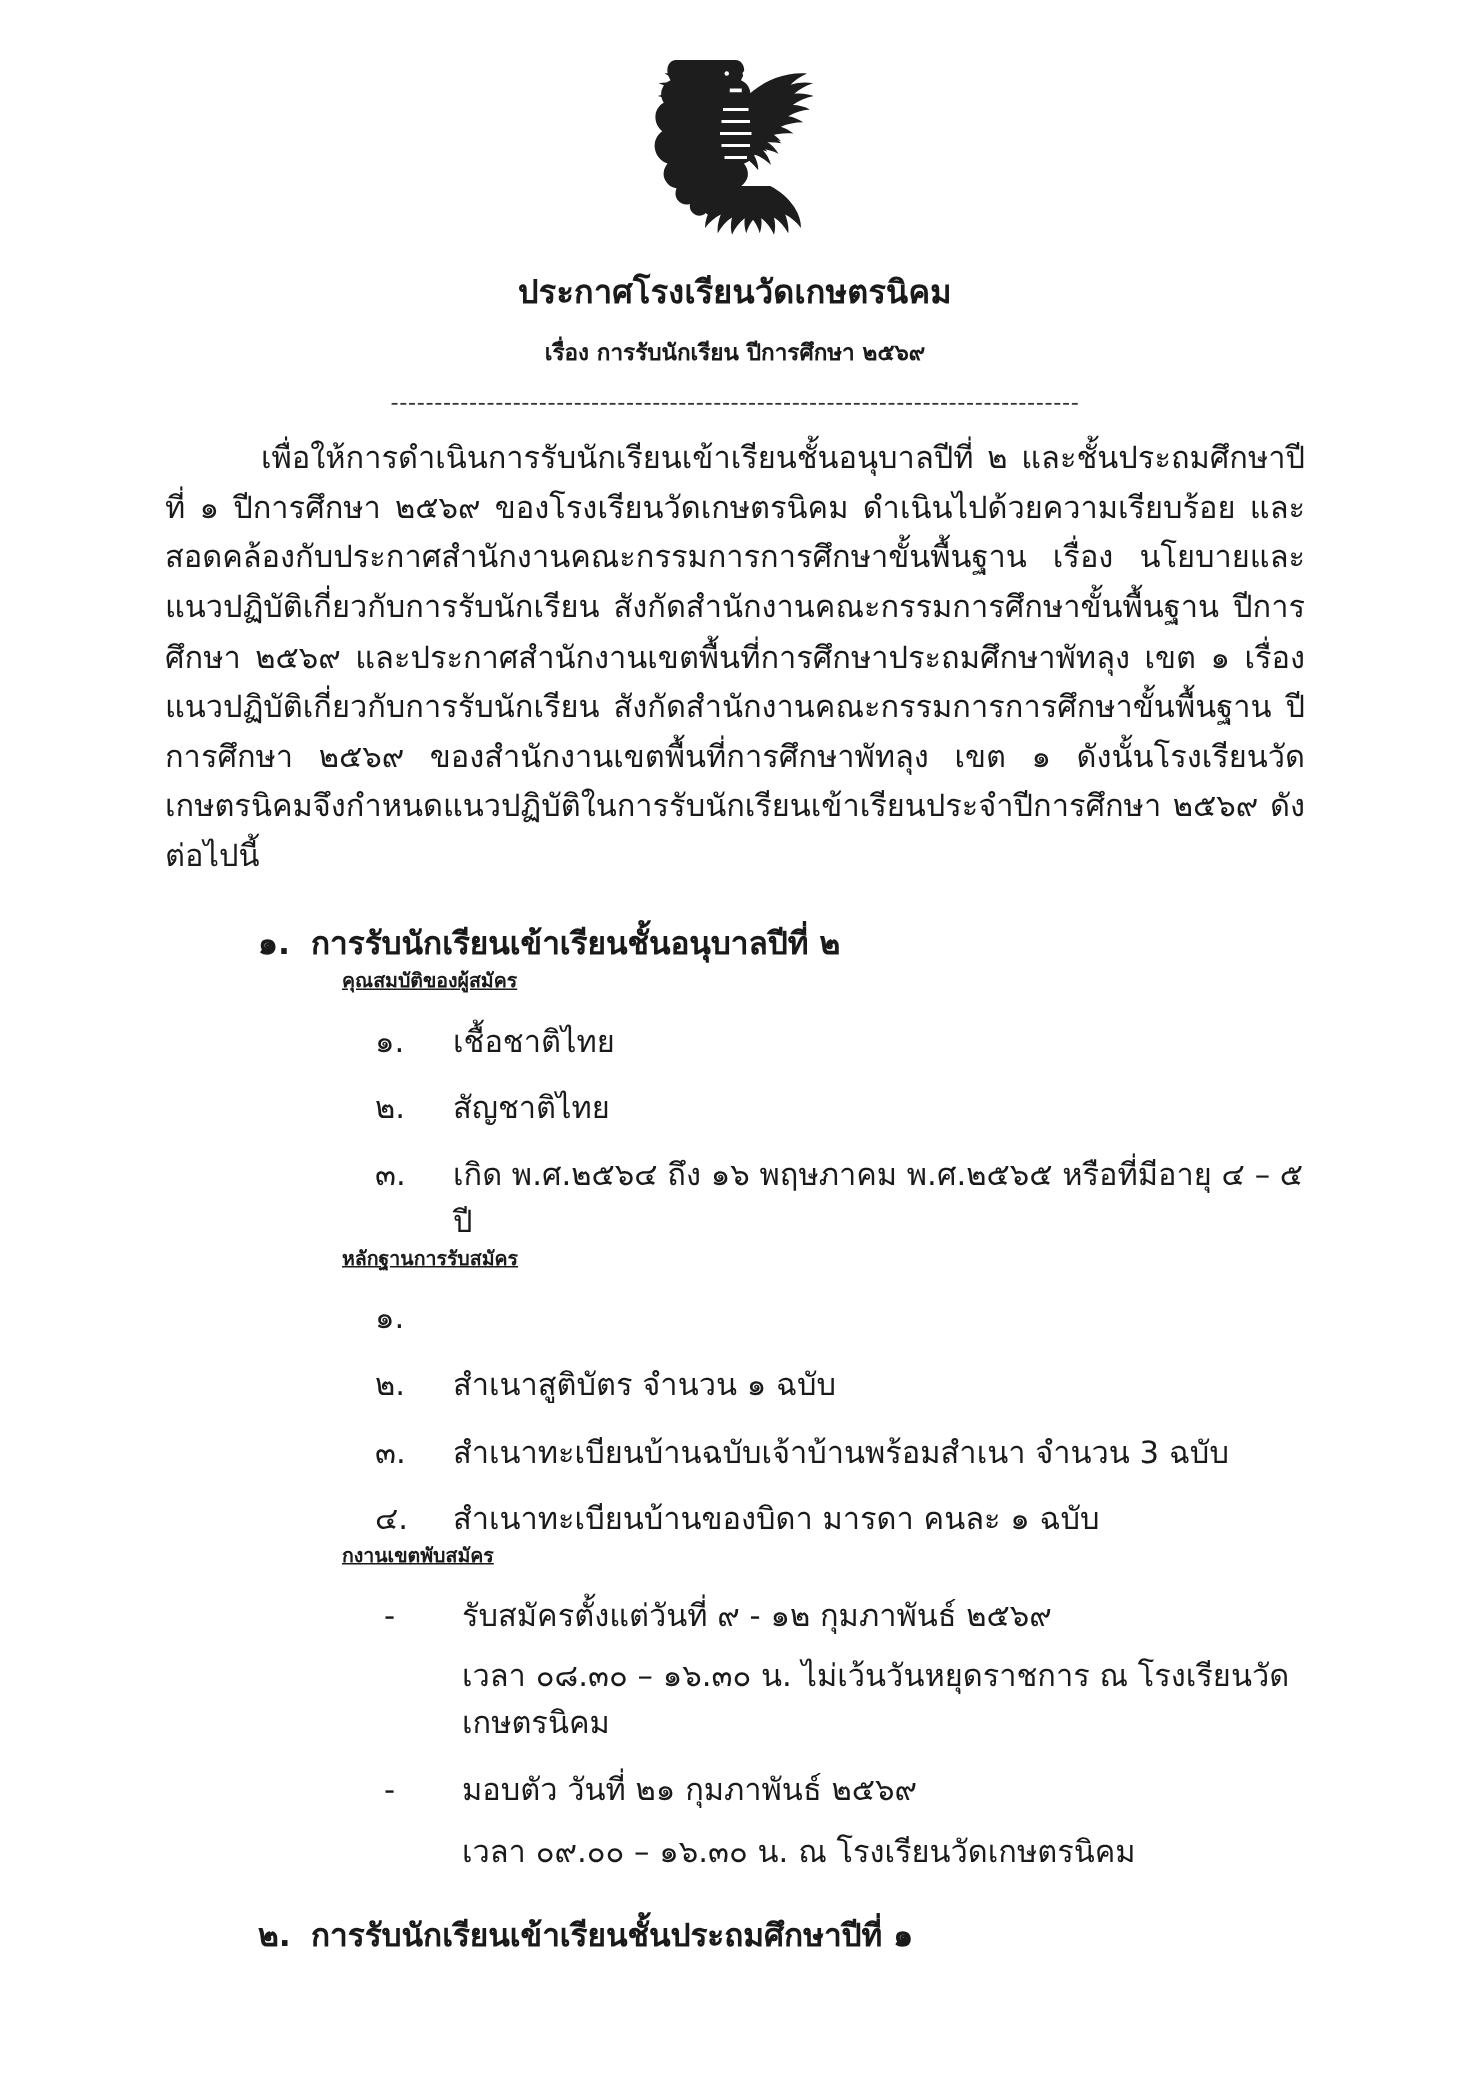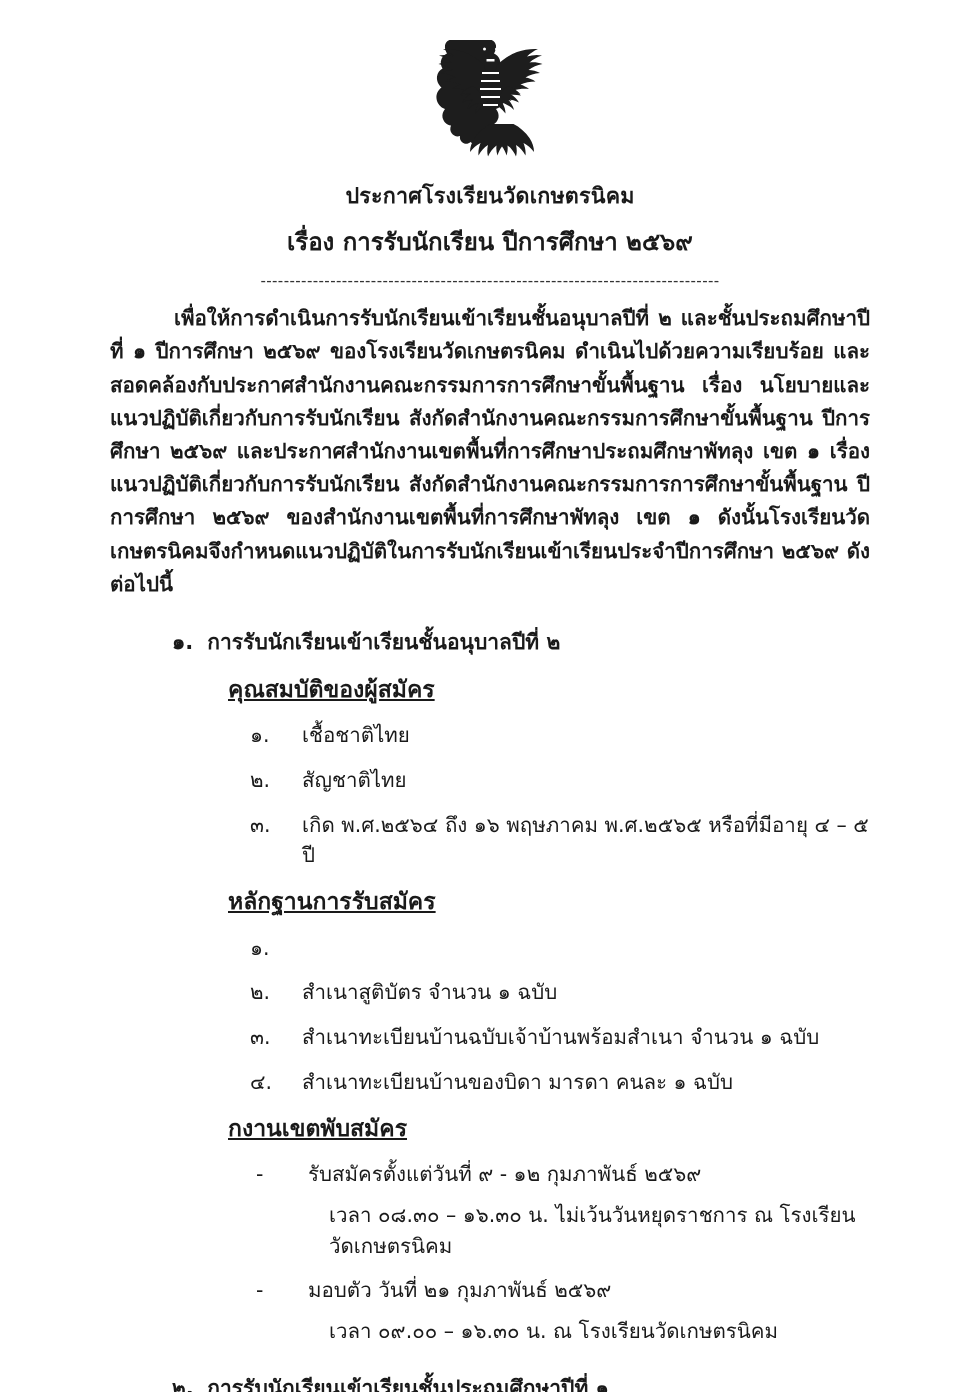--- a/index.html
+++ b/index.html
@@ -36,21 +36,21 @@
   .title-block {
     text-align: center;
   }
   .doc-title {
     font-size: 21.5px;
     font-weight: bold;
     letter-spacing: 0.2px;
     line-height: 1.5;
   }
   .doc-subtitle {
-    font-size: 24px;
+    font-size: 15px;
     font-weight: bold;
     margin-top: 12px;
     line-height: 1.5;
   }
   .divider {
     text-align: center;
     font-size: 15px;
     color: #333;
     letter-spacing: 0.4px;
     margin-top: 12px;
@@ -58,41 +58,39 @@
     white-space: nowrap;
     overflow: hidden;
   }
   .body-para {
     font-size: 20.5px;
     line-height: 1.62;
     text-align: justify;
     text-justify: inter-word;
     text-indent: 64px;
     margin: 0;
-    font-weight: bold;
   }
   .section {
     margin-top: 26px;
   }
   .section-heading {
     font-size: 21px;
     font-weight: bold;
     padding-left: 62px;
     line-height: 1.5;
   }
   .section-heading .num {
     display: inline-block;
     min-width: 28px;
   }
   .sub-heading {
-    font-size: 23px;
+    font-size: 13px;
     font-weight: bold;
     text-decoration: underline;
     padding-left: 118px;
-    margin-top: 13px;
     line-height: 1.5;
   }
   .item-list {
     margin: 0;
     padding: 0;
     list-style: none;
   }
   .item {
     display: flex;
     font-size: 20.5px;
@@ -107,21 +105,20 @@
   }
   .item .marker.dash {
     padding-left: 6px;
   }
   .item .text {
     flex: 1;
   }
   .item .text .line2 {
     display: block;
     margin-top: 10px;
-    margin-left: 21px;
   }
 </style>
 </head>
 <body>
 
 <div class="page">
 
   <div class="emblem-wrap">
     <svg class="emblem" viewBox="0 0 250 264" aria-hidden="true">
       <g fill="#1d1d1d">
@@ -184,21 +181,21 @@
     <ul class="item-list">
       <li class="item">
         <span class="marker">๑.</span>
       </li>
       <li class="item">
         <span class="marker">๒.</span>
         <span class="text">สำเนาสูติบัตร จำนวน  ๑ ฉบับ</span>
       </li>
       <li class="item">
         <span class="marker">๓.</span>
-        <span class="text">สำเนาทะเบียนบ้านฉบับเจ้าบ้านพร้อมสำเนา จำนวน  ๑ ฉบับ</span>
+        <span class="text">สำเนาทะเบียนบ้านฉบับเจ้าบ้านพร้อมสำเนา จำนวน  3 ฉบับ</span>
       </li>
       <li class="item">
         <span class="marker">๔.</span>
         <span class="text">สำเนาทะเบียนบ้านของบิดา มารดา คนละ ๑  ฉบับ</span>
       </li>
     </ul>
 
     <div class="sub-heading">กงานเขตพับสมัคร</div>
     <ul class="item-list">
       <li class="item">

